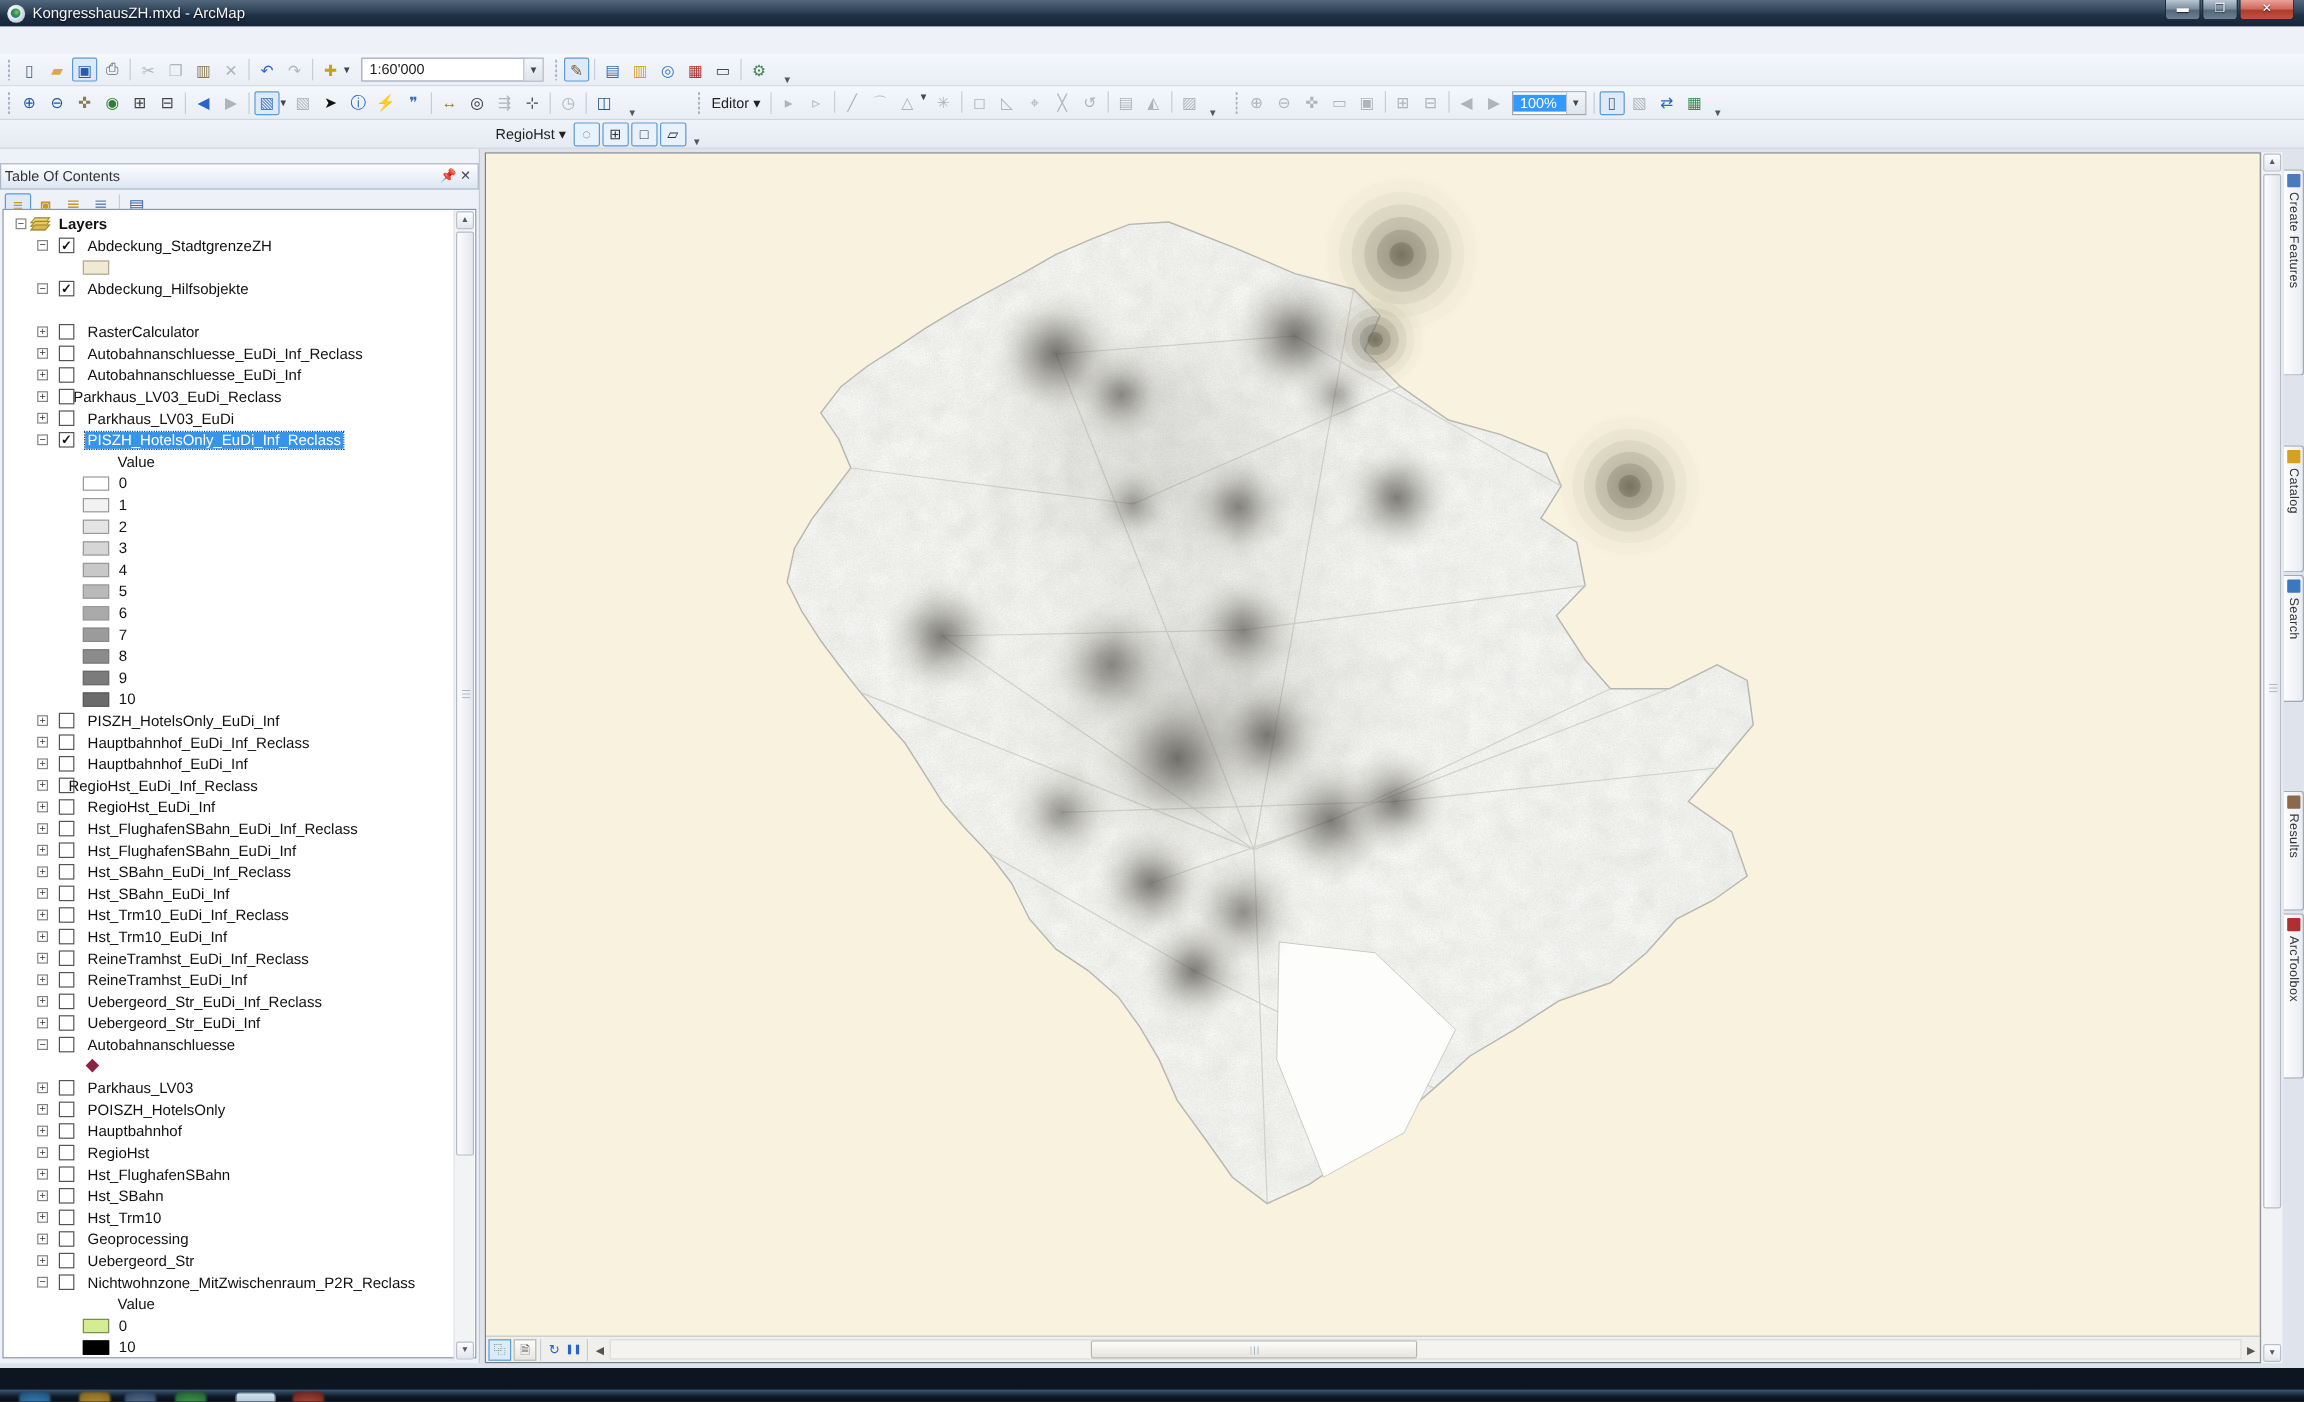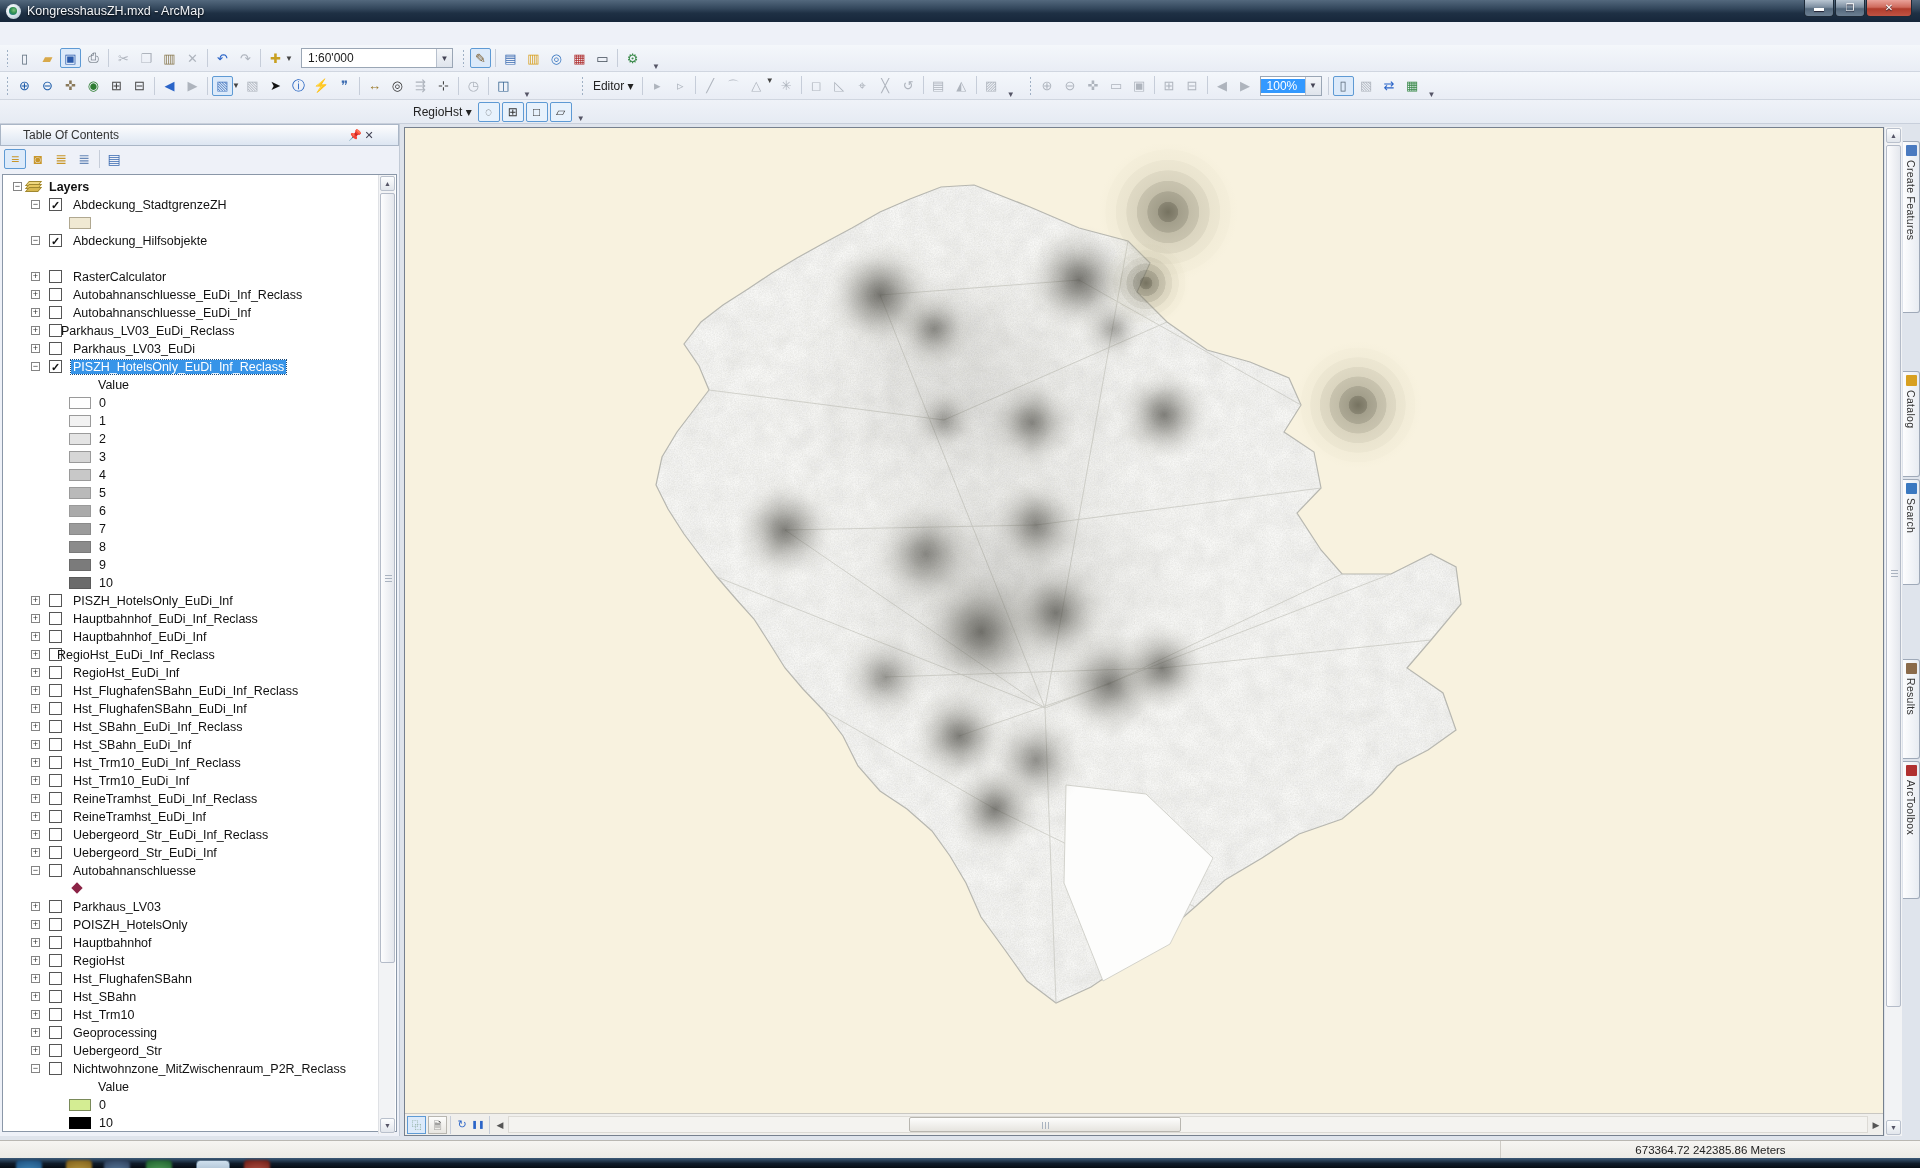--- a/index.html
+++ b/index.html
@@ -47,21 +47,21 @@
   .combo .cbtn { width:16px; height:100%; background:linear-gradient(#f4f6f9,#dfe4ec); border-left:1px solid #b7c0cd; font-size:8px; color:#445; display:flex; align-items:center; justify-content:center; }
   .combo.sel .cval { background:#3399ff; color:#fff; }
   .overflow { font-size:8px; color:#556; padding:0 4px; align-self:flex-end; }
 
   
   .main { position:absolute; left:0; top:124px; width:1920px; height:1016px; background:#dfe4ec; }
 
   
   .toc { position:absolute; left:0; top:0; width:400px; height:1012px; background:#eef1f8; border-right:1px solid #c2cad6; }
   .toc-header { height:22px; background:linear-gradient(#fdfdfe,#dde6f2); border:1px solid #aab6c6;
-    display:flex; align-items:center; padding:0 22px; font-size:12px; color:#333; }
+    display:flex; align-items:center; padding:0 3px; font-size:12px; color:#333;margin-top:12px; }
   .toc-header .sp { flex:1; }
   .hicon { width:14px; height:14px; text-align:center; line-height:14px; font-size:11px; color:#445; }
   .toc-toolbar { height:26px; display:flex; align-items:center; padding:2px 4px; }
   .ticon { width:22px; height:20px; display:flex; align-items:center; justify-content:center; font-size:14px; border:1px solid transparent; border-radius:2px; margin-right:1px; }
   .ticon.boxed { border-color:#5e9ad4; background:#dceafa; }
   .toc-list { position:absolute; left:2px; top:50px; right:2px; bottom:4px; background:#fff; border:1px solid #8a97a8; overflow:hidden; padding-top:3px; }
   .trow { height:18px; position:relative; white-space:nowrap; }
   .exp { position:absolute; width:9px; height:9px; top:4px; border:1px solid #848484; background:#fff; font-size:9px; line-height:7px; text-align:center; color:#333; }
   .chk { position:absolute; width:13px; height:13px; top:2px; border:1px solid #555; background:#fff; font-size:11px; line-height:12px; text-align:center; font-weight:bold; color:#111; }
   .lyr-label { position:absolute; top:2px; font-size:12.5px; color:#111; padding:0 2px; }
@@ -677,23 +677,20 @@
        <span class="vtxt">Results</span>
           </div>
           <div class="vtab" style="top:634px; height:138px;">
        <span class="vicon" style="background:#b03030"></span>
        <span class="vtxt">ArcToolbox</span>
           </div>
         </div>
     </div>
   </div>
 
-  <div class="statusbar">
-    <div class="coords">673364.72  242385.86 Meters</div>
-  </div>
 
   <div class="taskbar">
     <div class="tb-ico" style="left:16px; background:radial-gradient(circle at 50% 90%, #5ab4e8, #1a4a78);"></div>
     <div class="tb-ico" style="left:66px; background:radial-gradient(circle at 50% 90%, #e8c85a, #7a5a18);"></div>
     <div class="tb-ico" style="left:104px; background:radial-gradient(circle at 50% 90%, #7aa8d0, #2a3a55);"></div>
     <div class="tb-ico" style="left:146px; background:radial-gradient(circle at 50% 90%, #7ad07a, #1a5a2a);"></div>
     <div class="tb-ico" style="left:196px; width:34px; background:linear-gradient(#cfe0ee,#7a94ac); filter:none; border:1px solid #5a7288;"></div>
     <div class="tb-ico" style="left:244px; background:radial-gradient(circle at 50% 90%, #e87a6a, #6a1a12);"></div>
   </div>
 </div>

